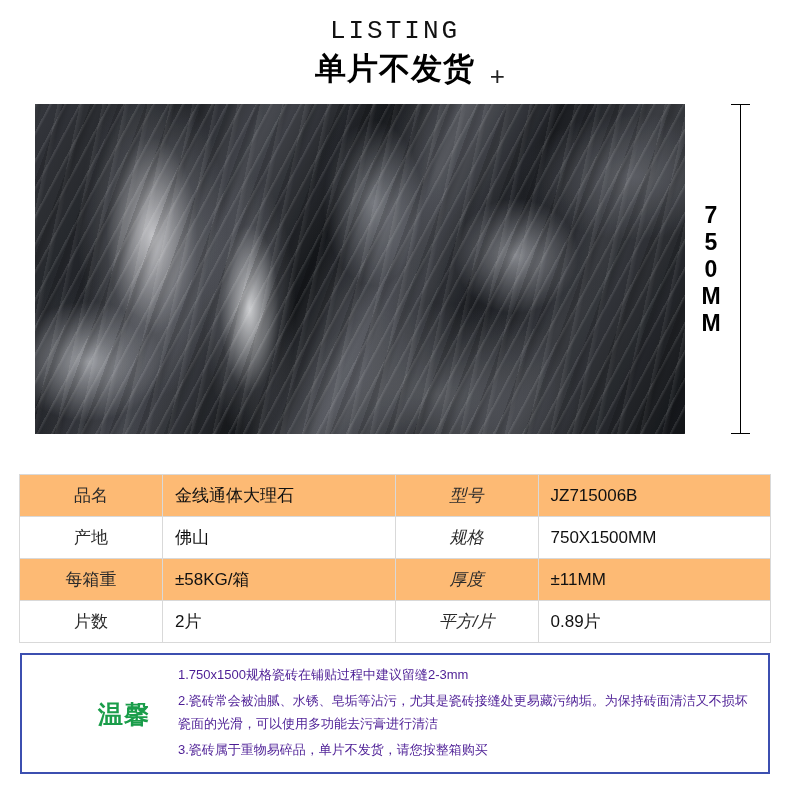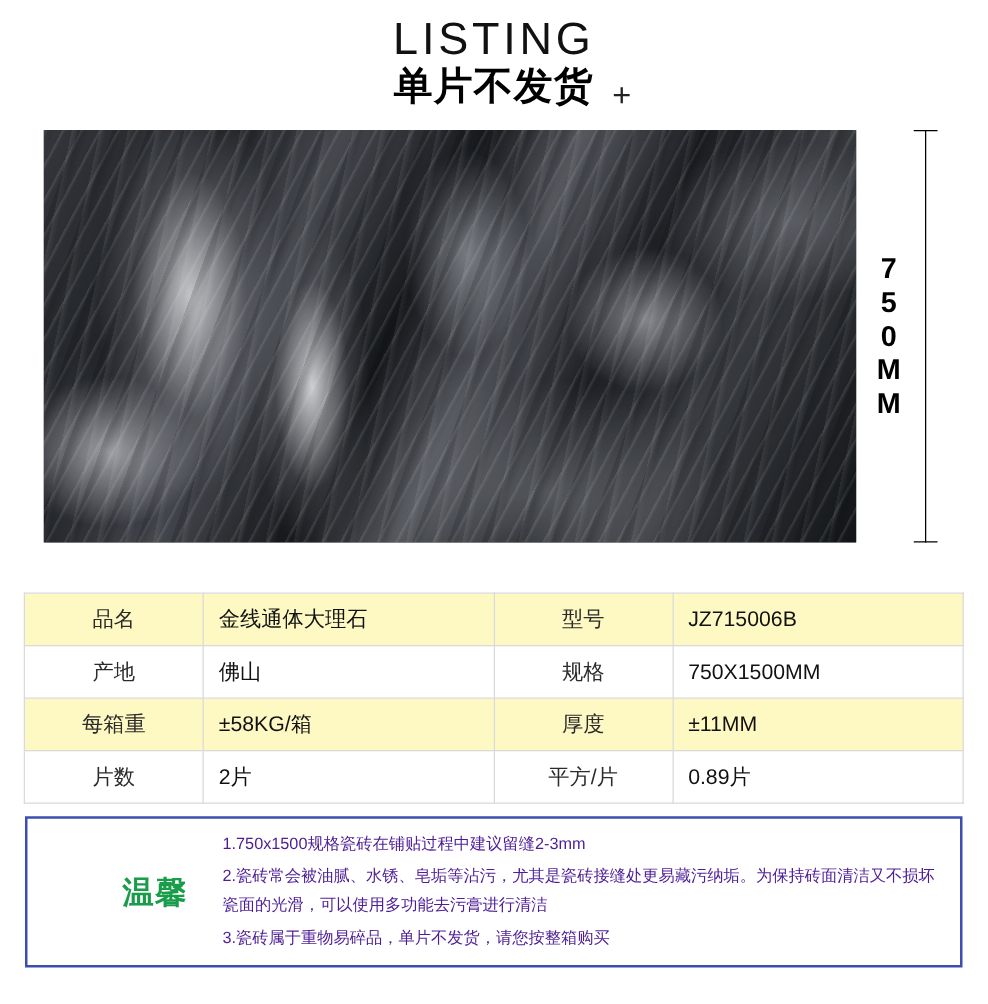--- a/index.html
+++ b/index.html
@@ -20,24 +20,24 @@
     height: 803px;
     position: relative;
   }
 
   
   .header {
     text-align: center;
     padding-top: 14px;
   }
   .header .listing {
-    font-size: 36px;
+    font-size: 26px;
     letter-spacing: 3px;
     color: #111;
-    font-family: Liberation Sans, sans-serif;
+    font-family: Liberation Mono, monospace;
     line-height: 34px;
   }
   .header .cn-title-wrap {
     position: relative;
     display: inline-block;
     margin-top: 2px;
   }
   .header .cn-title {
     font-size: 31px;
     font-weight: bold;
@@ -196,23 +196,23 @@
   .spec-table td.k {
     width: 118px;
     text-align: center;
     color: #2b2b2b;
   }
   .spec-table td.v {
     color: #111;
     font-weight: normal;
   }
   .spec-table tr.shade td {
-    background: #fef9c3;
-  }
-  .spec-table td.k2 { width: 118px; text-align: center; }
+    background: #fdba74;
+  }
+  .spec-table td.k2 { width: 118px; text-align: center; font-style: italic; }
 
   
   .tips {
     width: 750px;
     margin: 10px auto 0 auto;
     border: 2px solid #3c4fb0;
     display: flex;
     align-items: center;
     padding: 8px 0;
     min-height: 96px;

